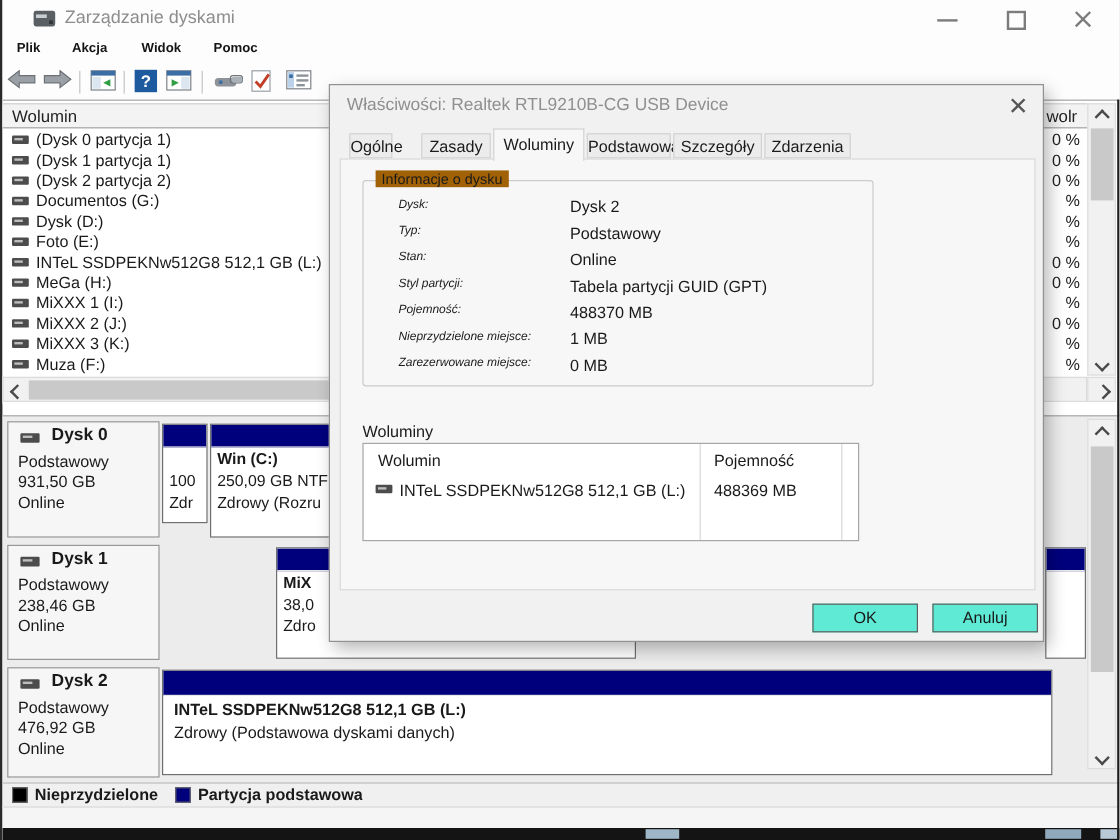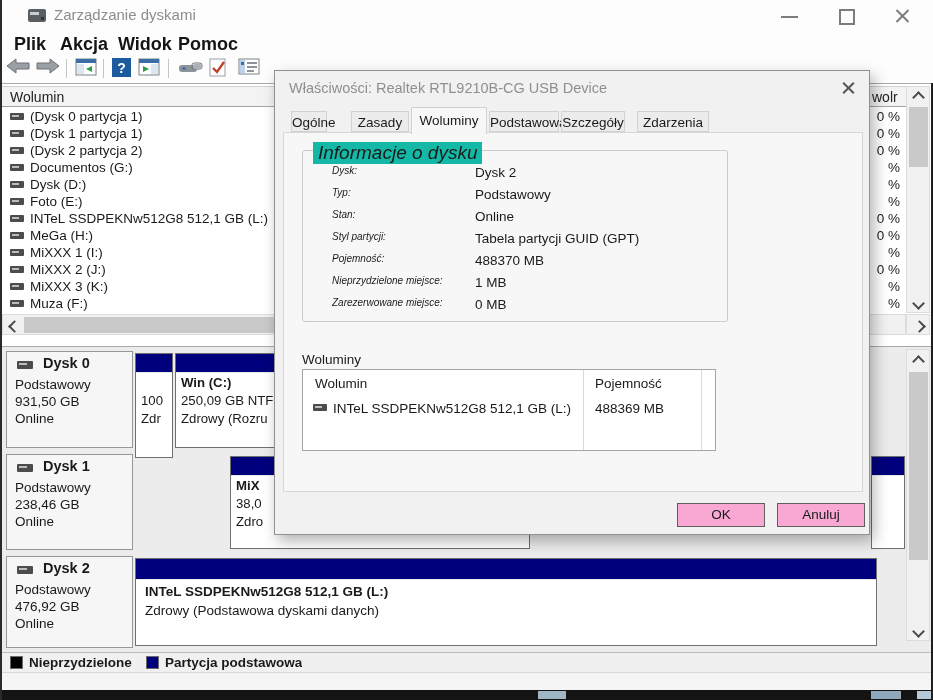--- a/index.html
+++ b/index.html
@@ -14,21 +14,21 @@
   .app-icon:before{content:"";position:absolute;left:2px;top:3px;width:9px;height:3px;background:#c9ced2;}
   .app-icon:after{content:"";position:absolute;right:2px;bottom:2px;width:3px;height:3px;background:#2e3336;}
   #win-title{left:52px;top:6px;font-size:15px;color:#8d8d8d;}
   .btn-min{left:779px;top:16px;width:17px;height:2px;background:#7c7c7c;}
   .btn-max{left:837px;top:9px;width:12px;height:12px;border:2px solid #7c7c7c;}
   .btn-x1,.btn-x2{left:892px;top:8px;width:17px;height:2px;background:#7c7c7c;}
   .btn-x1{transform:translateY(7px) rotate(45deg);}
   .btn-x2{transform:translateY(7px) rotate(-45deg);}
 
   #menubar{left:0;top:30px;width:933px;height:25px;background:#fdfdfd;}
-  .menu-item{top:4px;font-size:18px;font-weight:600;color:#141414;}
+  .menu-item{top:4px;font-size:11px;font-weight:600;color:#141414;}
 
   #toolbar{left:0;top:55px;width:933px;height:28px;background:#fdfdfd;border-bottom:1px solid #cfcfcf;}
   .tb-sep{top:4px;width:1px;height:19px;background:#c4c4c4;}
   .tb-btn{top:3px;width:24px;height:21px;}
 
   
   #toppane{left:0;top:83px;width:933px;height:253px;background:#ffffff;border-top:1px solid #aaaaaa;}
   .lv-header{top:2px;height:21px;background:#f3f3f3;border-top:1px solid #d0d0d0;border-bottom:1px solid #a5a5a5;
     font-size:14px;line-height:21px;color:#222;}
   .lv-row{left:0;width:903px;height:17px;line-height:17px;font-size:13.5px;}
@@ -73,29 +73,29 @@
     box-shadow:4px 6px 14px rgba(0,0,0,0.30);box-sizing:border-box;}
   #dlg-title{left:14px;top:9px;font-size:14.5px;color:#8f8f8f;}
   .dlg-x1,.dlg-x2{left:566px;top:10px;width:15px;height:2px;background:#555;}
   .dlg-x1{transform:translateY(6px) rotate(45deg);}
   .dlg-x2{transform:translateY(6px) rotate(-45deg);}
   .tab{top:40px;height:21px;background:#ececec;border:1px solid #d2d2d2;box-sizing:border-box;
     font-size:13.5px;text-align:center;line-height:21px;z-index:1;}
   .tab.active{top:36px;height:27px;background:#f7f7f7;border-bottom:none;line-height:25px;z-index:3;}
   #tabpanel{left:8px;top:61px;width:580px;height:360px;background:#f7f7f7;border:1px solid #d7d7d7;box-sizing:border-box;z-index:2;}
   #groupbox{left:18px;top:17px;width:424px;height:170px;border:1px solid #cbcbcb;border-radius:3px;}
-  #groupbox-title{left:10px;top:-9px;background:#14b8a6;padding:0 5px;font-size:19px;font-style:italic;}
+  #groupbox-title{left:10px;top:-9px;background:#a16207;padding:0 5px;font-size:12px;}
   .info-label{left:29px;font-size:10px;font-style:italic;}
   .info-value{left:172px;font-size:13.5px;}
   #vol-section-label{left:18px;top:219px;font-size:13.5px;}
   #vol-table{left:18px;top:236px;width:414px;height:82px;background:#fff;border:1px solid #a5a5a5;box-sizing:border-box;}
   .vt-div{top:0;width:1px;height:80px;background:#d8d8d8;}
   .vt-head{top:6px;font-size:13.5px;}
   .vt-cell{top:31px;font-size:13.5px;}
-  .btn{background:#f9a8d4;border:1px solid #5f5f5f;box-sizing:border-box;text-align:center;font-size:13.5px;}
+  .btn{background:#5eead4;border:1px solid #5f5f5f;box-sizing:border-box;text-align:center;font-size:13.5px;}
   #btn-props{left:328px;top:325px;width:134px;height:26px;background:#cdcdcd;border:1px solid #b3b3b3;
     color:#949494;line-height:24px;text-align:center;font-size:13.5px;}
   #btn-ok{left:402px;top:432px;width:88px;height:24px;line-height:22px;}
   #btn-cancel{left:502px;top:432px;width:88px;height:24px;line-height:22px;}
 </style>
 </head>
 <body>
 
 <div id="screen">
 
@@ -259,21 +259,21 @@
 
   <div id="bottompane" class="abs">
 
     <div class="disk-hdr abs" style="top:4px;height:97px;">
       <div class="disk-hdr-ico"></div>
       <span class="disk-name">Dysk 0</span>
       <span class="disk-meta abs nowrap" style="top:25px;">Podstawowy</span>
       <span class="disk-meta abs nowrap" style="top:42px;">931,50 GB</span>
       <span class="disk-meta abs nowrap" style="top:59px;">Online</span>
     </div>
-    <div class="part abs" style="left:133px;top:6px;width:38px;height:105px;">
+    <div class="part abs" style="left:133px;top:6px;width:38px;height:83px;">
       <div class="part-strip" style="background: rgb(0, 0, 125);"></div>
       <div class="part-body">
         <div class="part-title"></div>
         <div class="part-line">100</div>
         <div class="part-line">Zdr</div>
       </div>
     </div>
     <div class="part abs" style="left:173px;top:6px;width:470px;height:95px;">
       <div class="part-strip" style="background: rgb(0, 0, 125);"></div>
       <div class="part-body">
@@ -342,21 +342,21 @@
 
   <div id="dialog" class="abs">
     <span id="dlg-title" class="abs nowrap">Właściwości: Realtek RTL9210B-CG USB Device</span>
     <div class="dlg-x1 abs"></div>
     <div class="dlg-x2 abs"></div>
 
     <div class="tab abs" style="left:16px;width:36px;"><span>Ogólne</span></div>
     <div class="tab abs" style="left:76px;width:58px;"><span>Zasady</span></div>
     <div class="tab active abs" style="left:136px;width:76px;"><span>Woluminy</span></div>
     <div class="tab abs" style="left:214px;width:70px;"><span>Podstawowa</span></div>
-    <div class="tab abs" style="left:286px;width:64px;"><span>Szczegóły</span></div>
+    <div class="tab abs" style="left:286px;width:74px;"><span>Szczegóły</span></div>
     <div class="tab abs" style="left:362px;width:72px;"><span>Zdarzenia</span></div>
 
     <div id="tabpanel" class="abs">
       <div id="groupbox" class="abs">
         <span id="groupbox-title" class="abs nowrap">Informacje o dysku</span>
         <span class="info-label abs nowrap" style="top:14px;">Dysk:</span>
         <span class="info-value abs nowrap" style="top:14px;">Dysk 2</span>
         <span class="info-label abs nowrap" style="top:36px;">Typ:</span>
         <span class="info-value abs nowrap" style="top:36px;">Podstawowy</span>
         <span class="info-label abs nowrap" style="top:58px;">Stan:</span>

